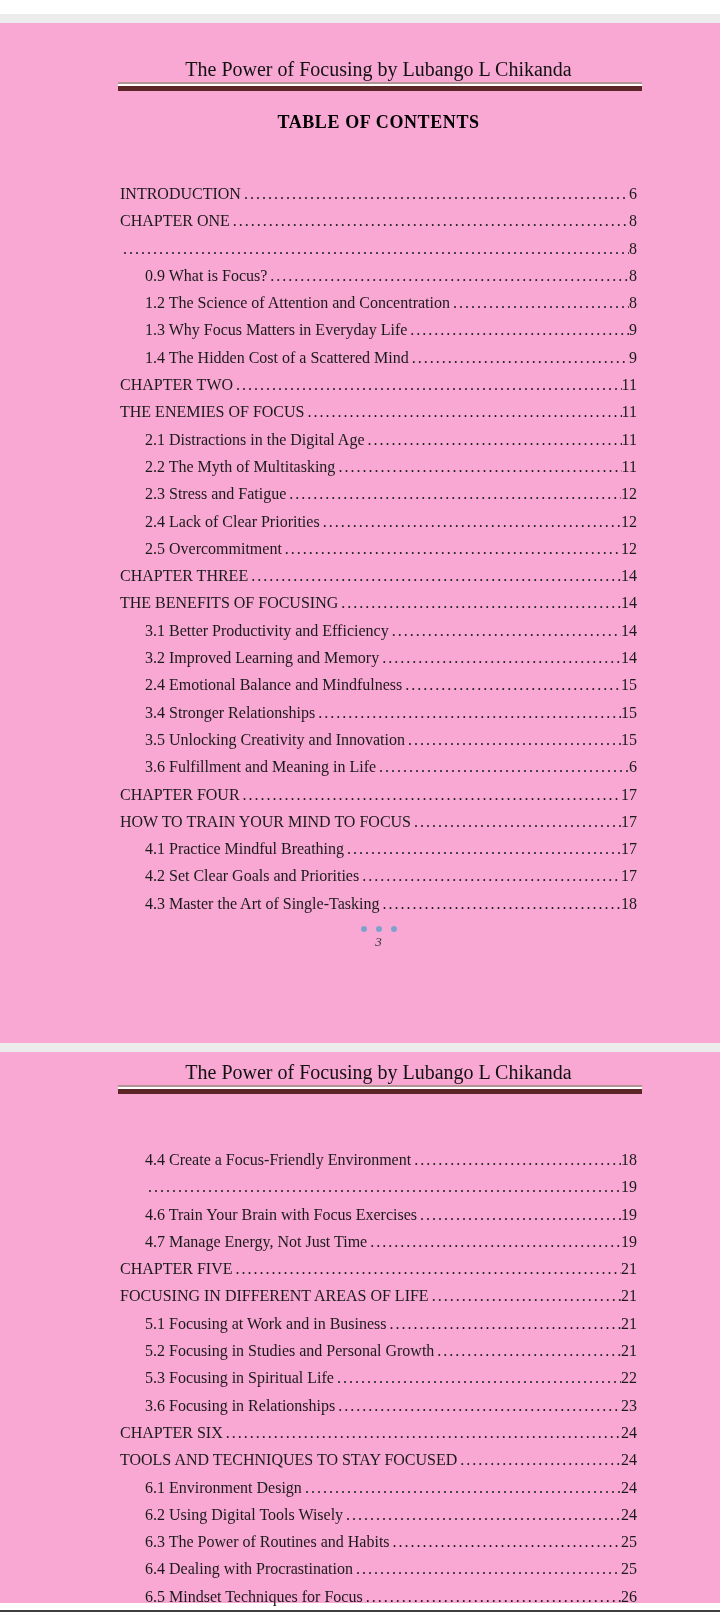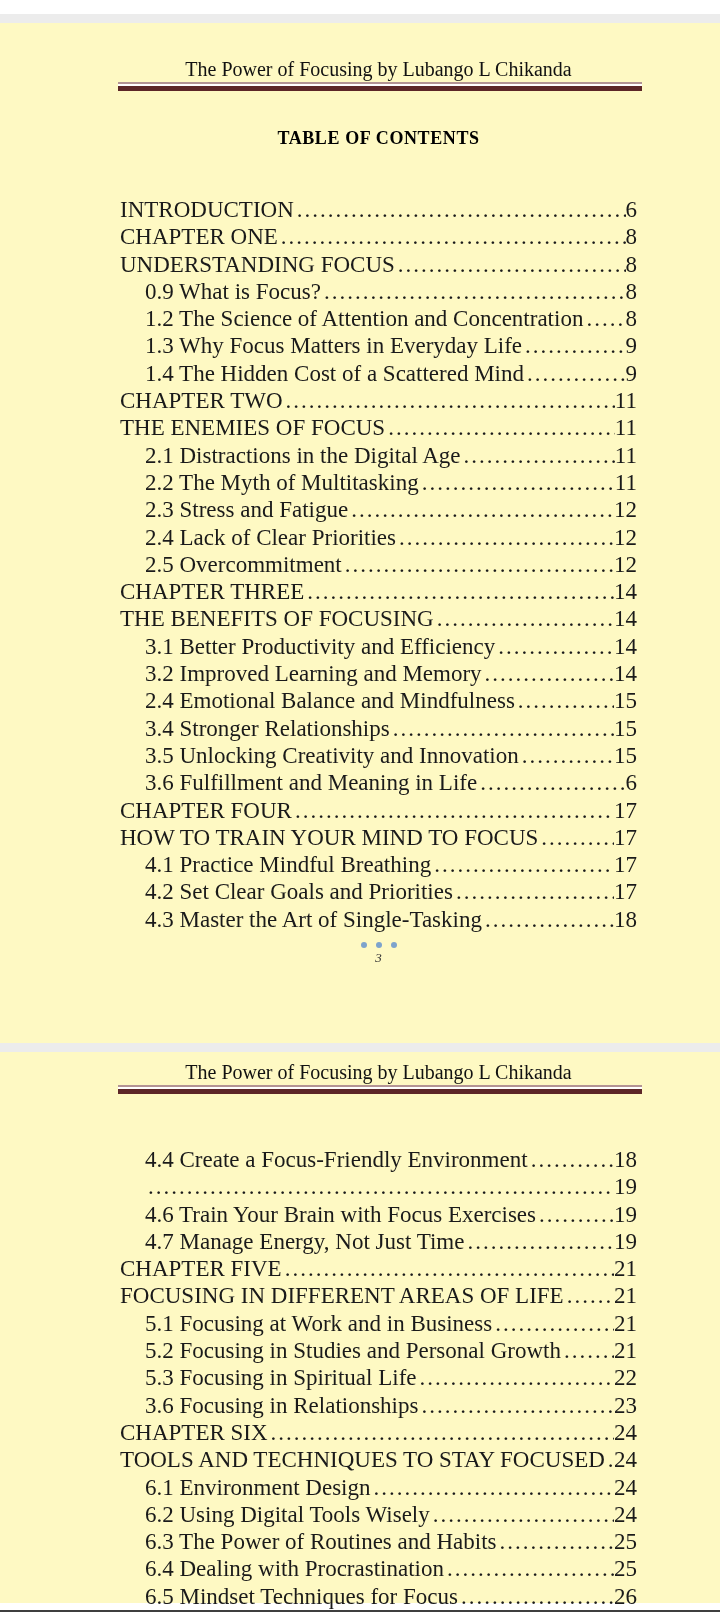--- a/index.html
+++ b/index.html
@@ -10,21 +10,21 @@
     height: 1612px;
     margin: 0 auto;
     background: #ffffff;
     overflow: hidden;
     font-family: "Liberation Serif", "DejaVu Serif", serif;
     color: #1a1a1a;
   }
   .top-margin { height: 14px; background: #ffffff; }
   .page-gap { height: 9px; background: var(--page-gap, #ececec); }
 
-  .page { background: #fef9c3; }
+  .page { background: #f9a8d4; }
   .page-1 { height: 1020px; }
   .page-2 { height: 551px; }
 
   .content { margin: 0 83px 0 120px; }
 
   .running-header {
     text-align: center;
     font-size: 20px;
     line-height: 24px;
     color: #111111;
@@ -32,29 +32,29 @@
   }
   .page-1 .running-header { padding-top: 34px; }
   .page-2 .running-header { padding-top: 8px; }
 
   .header-rule { margin-left: -2px; margin-right: -5px; margin-top: 1px; }
   .header-rule .thin  { height: 2px; background: var(--rule-thin, #b39494); }
   .header-rule .gapln { height: 2px; background: #ffffff; }
   .header-rule .thick { height: 5px; background: var(--rule-thick, #5c2627); }
 
   .doc-title {
-    margin-top: 37px;
+    margin-top: 21px;
     text-align: center;
     font-weight: bold;
     font-size: 18px;
     letter-spacing: 0.6px;
     color: #000000;
   }
 
-  .toc-list { margin-top: 47px; font-size: 23px; }
+  .toc-list { margin-top: 47px; font-size: 16px; }
   .page-2 .toc-list { margin-top: 52px; }
 
   .toc-row {
     display: flex;
     align-items: baseline;
     line-height: 27.3px;
     height: 27.3px;
     white-space: nowrap;
     cursor: pointer;
   }
@@ -119,21 +119,20 @@
             <span class="toc-label">INTRODUCTION</span>
             <span class="toc-dots">............................................................................................................................................................................................................................</span>
             <span class="toc-page">6</span>
           </div>
           <div class="toc-row lvl1">
             <span class="toc-label">CHAPTER ONE</span>
             <span class="toc-dots">............................................................................................................................................................................................................................</span>
             <span class="toc-page">8</span>
           </div>
           <div class="toc-row lvl1">
-            <span class="toc-label">UNDERSTANDING FOCUS</span>
             <span class="toc-dots">............................................................................................................................................................................................................................</span>
             <span class="toc-page">8</span>
           </div>
           <div class="toc-row lvl2">
             <span class="toc-label">0.9 What is Focus?</span>
             <span class="toc-dots">............................................................................................................................................................................................................................</span>
             <span class="toc-page">8</span>
           </div>
           <div class="toc-row lvl2">
             <span class="toc-label">1.2 The Science of Attention and Concentration</span>

